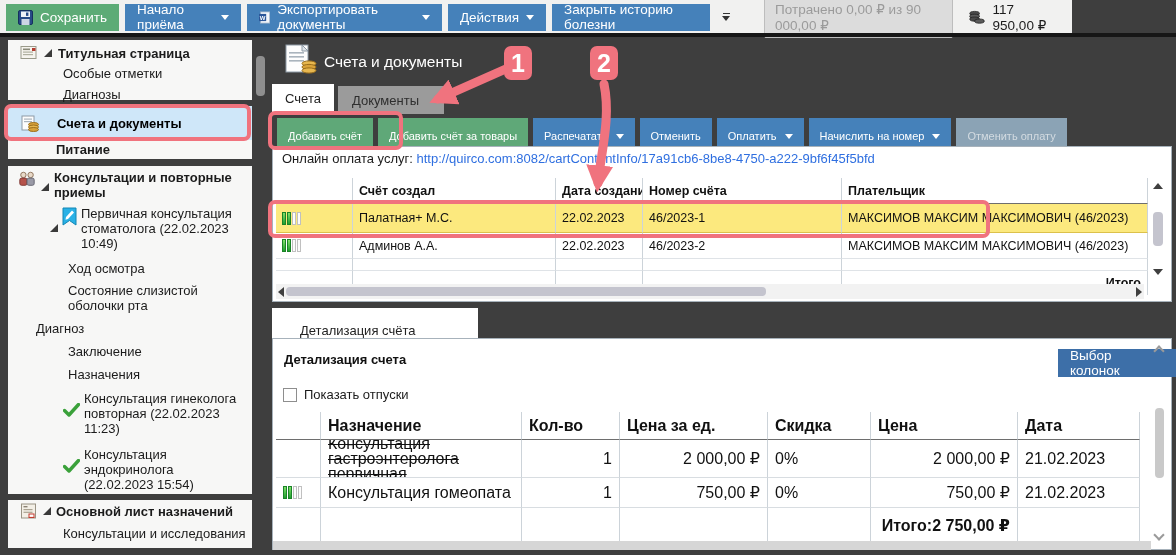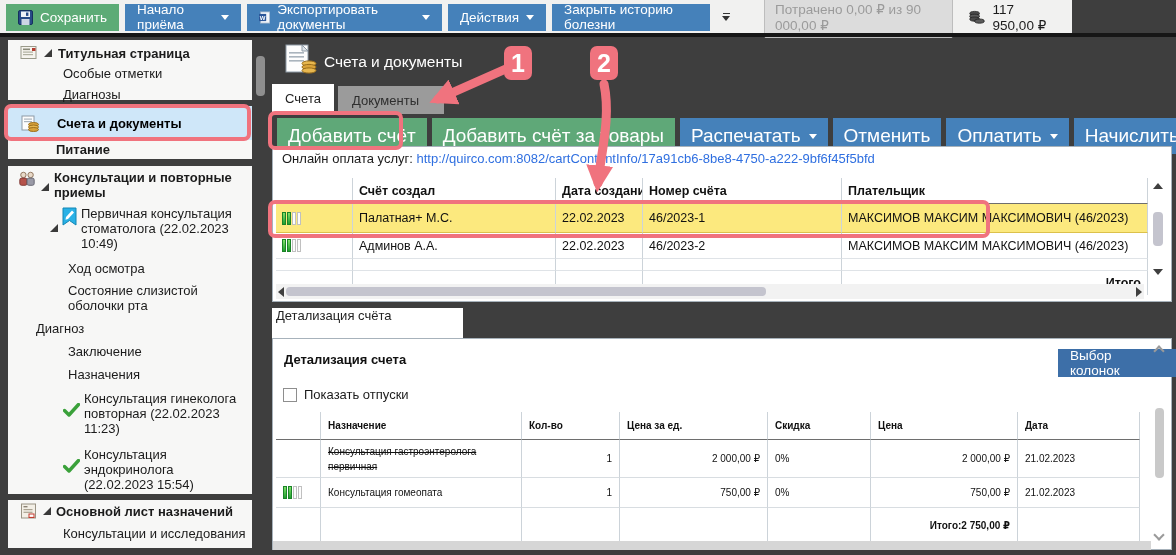--- a/index.html
+++ b/index.html
@@ -30,21 +30,21 @@
   .sb-sel { position:absolute; left:8px; top:106px; width:244px; height:34px; background:#cfe7f9; display:flex; align-items:center; font-weight:bold; font-size:13px; cursor:pointer; }
   .check-ic { flex:none; }
 
   
   .main-title { position:absolute; left:324px; top:53px; color:#fff; font-size:15.5px; }
   .hdr-ico { position:absolute; left:282px; top:44px; }
   .tab { position:absolute; font-size:13px; cursor:pointer; }
   .tab-invoices { left:272px; top:84px; width:62px; height:28px; background:#fff; color:#222; display:flex; align-items:center; justify-content:center; }
   .tab-documents { left:338px; top:86px; width:106px; height:28px; background:#9b9b9b; color:#2e2e2e; display:flex; align-items:center; padding-left:14px; overflow:hidden; white-space:nowrap; }
   .btnrow { position:absolute; left:277px; top:118px; display:flex; gap:5px; }
-  .abtn { height:36px; display:inline-flex; align-items:center; gap:8px; padding:0 11px; color:#fff; font-size:19px; cursor:pointer; white-space:nowrap; }
+  .abtn { height:36px; display:inline-flex; align-items:center; gap:8px; padding:0 11px; color:#fff; font-size:11px; cursor:pointer; white-space:nowrap; }
   .abtn.green { background:#5fa878; }
   .abtn.blue { background:#4581ba; }
   .abtn.disabled { background:#8ba3b5; color:#d3dbe1; cursor:default; }
 
   .panel { position:absolute; background:#fff; border:1px solid #a7b2bb; }
   .panel1 { left:272px; top:146px; width:900px; height:156px; }
   .panel2 { left:272px; top:338px; width:900px; height:212px; }
   .linkline { position:absolute; left:282px; top:151px; font-size:13px; color:#1b1b1b; white-space:nowrap; }
   .link { color:#2f6fe0; cursor:pointer; }
 
@@ -60,31 +60,31 @@
   .hscroll { position:absolute; left:276px; top:284px; width:868px; height:15px; background:#f2f2f2; display:flex; align-items:center; }
   .hthumb { position:absolute; left:10px; top:3px; width:480px; height:9px; background:#c4c4ce; border-radius:4px; cursor:pointer; }
   .tri { width:0; height:0; display:inline-block; }
   .tri.l { border-top:5px solid transparent; border-bottom:5px solid transparent; border-right:6px solid #3f3f3f; margin-left:2px; cursor:pointer; }
   .tri.r { border-top:5px solid transparent; border-bottom:5px solid transparent; border-left:6px solid #3f3f3f; position:absolute; right:2px; cursor:pointer; }
   .tri.u { border-left:5px solid transparent; border-right:5px solid transparent; border-bottom:6px solid #3f3f3f; cursor:pointer; }
   .tri.d { border-left:5px solid transparent; border-right:5px solid transparent; border-top:6px solid #3f3f3f; cursor:pointer; }
   .vscroll1 { position:absolute; left:1151px; top:181px; width:14px; height:96px; display:flex; flex-direction:column; align-items:center; justify-content:space-between; padding:2px 0; }
   .vthumb1 { width:10px; height:34px; background:#c4c4ce; border-radius:4px; cursor:pointer; }
 
-  .tab-details { left:272px; top:308px; width:191px; height:30px; background:#fff; color:#222; display:flex; align-items:flex-start; padding-left:4px; }
+  .tab-details { left:272px; top:308px; width:206px; height:30px; background:#fff; color:#222; display:flex; align-items:flex-end; padding-left:28px; }
 
   
   .d-title { position:absolute; left:284px; top:352px; font-size:13px; font-weight:bold; color:#111; }
   .colbtn { position:absolute; left:1058px; top:349px; height:28px; background:#3d6fa8; color:#fff; font-size:13.5px; display:flex; align-items:center; padding:0 12px; cursor:pointer; }
   .chkline { position:absolute; left:283px; top:387px; display:flex; align-items:center; gap:7px; font-size:13px; color:#1b1b1b; }
   .chk { width:14px; height:14px; background:#fff; border:1px solid #8e8e8e; cursor:pointer; }
   .payline { position:absolute; left:585px; top:388px; font-size:13px; color:#1b1b1b; white-space:nowrap; }
 
   
-  .t2 { position:absolute; left:276px; top:412px; width:864px; display:grid; grid-template-columns:45px 201px 98px 148px 103px 147px 122px; font-size:10px; color:#111; }
+  .t2 { position:absolute; left:276px; top:412px; width:864px; display:grid; grid-template-columns:45px 201px 98px 148px 103px 147px 122px; font-size:16px; color:#111; }
   .t2 .c { border-right:1px solid #ccd3d9; padding:2px 7px; display:flex; align-items:center; overflow:hidden; }
   .t2 .hd { font-weight:bold; height:28px; border-bottom:1px solid #6e6e6e; }
   .t2 .rr { border-bottom:1px solid #d8dde1; }
   .t2 .h38 { height:38px; } .t2 .h30 { height:30px; } .t2 .h34 { height:34px; }
   .num { justify-content:flex-end; }
   .struck { text-decoration:line-through; line-height:15px; }
   .t2 .tot { font-weight:bold; justify-content:flex-end; }
   .vscroll2 { position:absolute; left:1152px; top:344px; width:14px; height:198px; display:flex; flex-direction:column; align-items:center; justify-content:space-between; padding:3px 0; }
   .vthumb2 { width:9px; height:70px; background:#c9c9c9; border-radius:4px; cursor:pointer; }
   .chev { width:8px; height:8px; border-right:2px solid #9a9a9a; border-bottom:2px solid #9a9a9a; display:inline-block; cursor:pointer; }

